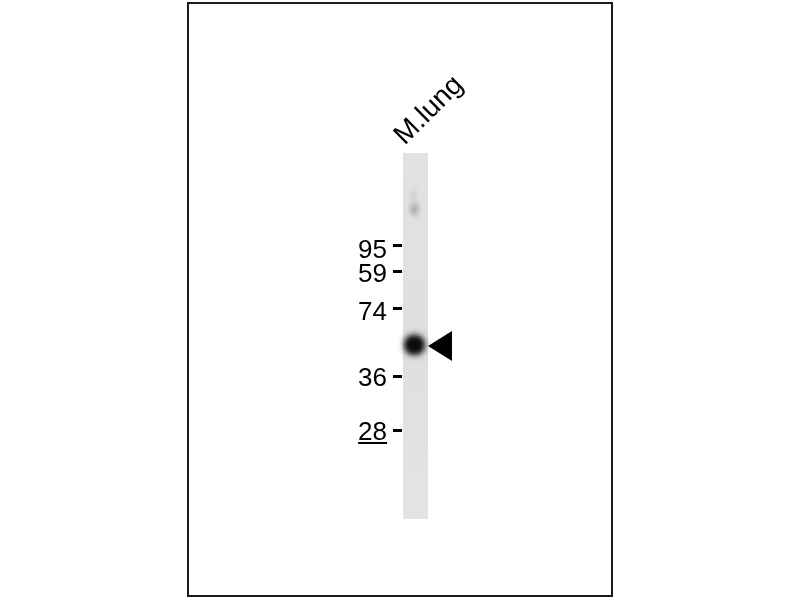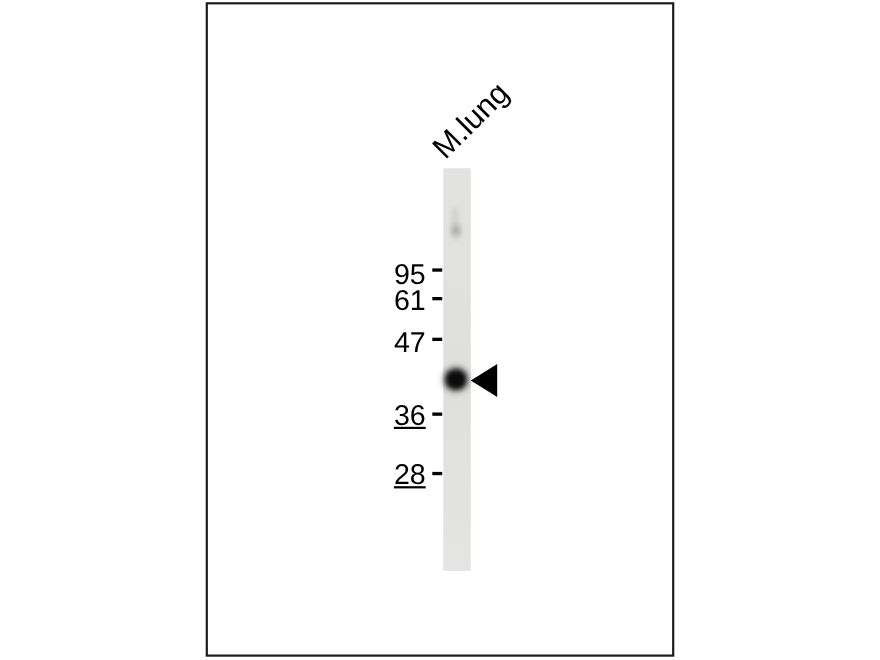--- a/index.html
+++ b/index.html
@@ -58,21 +58,21 @@
     left: 330px;
     width: 57px;
     text-align: right;
     font-size: 26px;
     line-height: 26px;
     color: var(--text, #000000);
   }
   .mw-label.m95 { top: 236px; }
   .mw-label.m72 { top: 260px; }
   .mw-label.m55 { top: 298px; }
-  .mw-label.m36 { top: 364px; text-decoration: underline; }
+  .mw-label.m36 { top: 364px; }
   .mw-label.m28 { top: 418px; text-decoration: underline; }
   
   .mw-dash {
     position: absolute;
     left: 393px;
     width: 9px;
     height: 3px;
     background: var(--text, #111111);
   }
   .mw-dash.d95 { top: 244px; }
@@ -147,24 +147,24 @@
   <div class="lane"></div>
 
   <div class="lane-label">M.lung</div>
 
   <div class="smudge-streak"></div>
   <div class="smudge"></div>
 
   <div class="mw-label m95">95</div>
   <div class="mw-dash d95"></div>
 
-  <div class="mw-label m72">61</div>
+  <div class="mw-label m72">59</div>
   <div class="mw-dash d72"></div>
 
-  <div class="mw-label m55">47</div>
+  <div class="mw-label m55">74</div>
   <div class="mw-dash d55"></div>
 
   <div class="mw-label m36">36</div>
   <div class="mw-dash d36"></div>
 
   <div class="mw-label m28">28</div>
   <div class="mw-dash d28"></div>
 
   <div class="band-halo"></div>
   <div class="band"></div>

